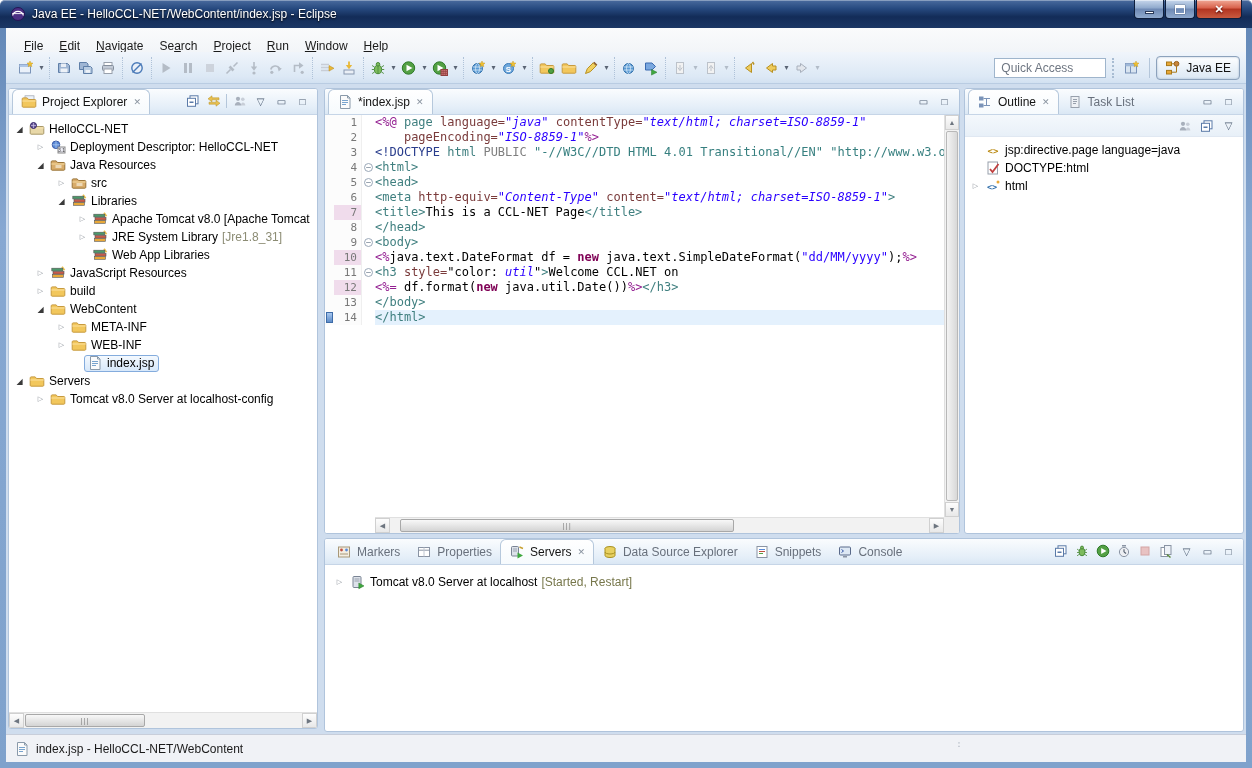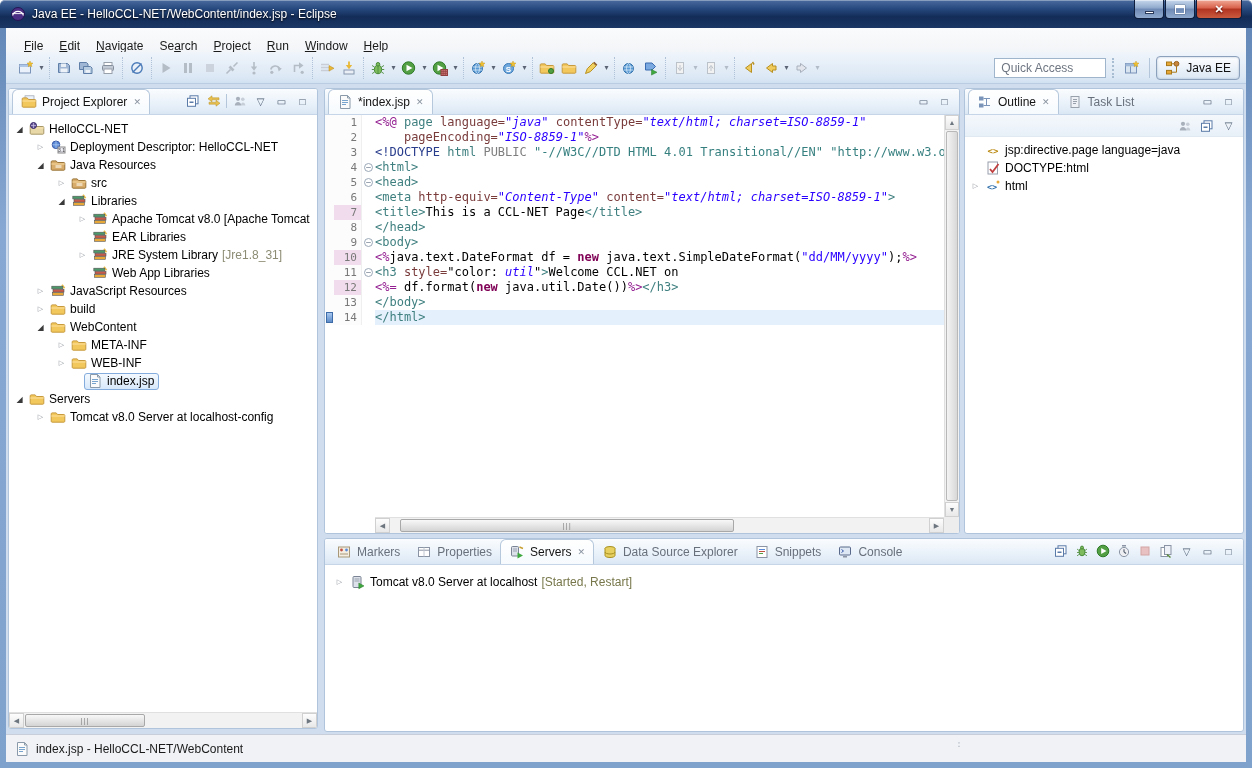--- a/index.html
+++ b/index.html
@@ -502,34 +502,20 @@
                     <path d="M12 1.8l2.5 3.4" stroke="#E8C050" stroke-width="1.8"></path>
                     <rect x="1.8" y="3.2" width="11" height="2.7" fill="#4A9A6A" stroke="#555" stroke-width=".6"></rect>
                     <rect x="3" y="6.4" width="11" height="2.7" fill="#C85A4A" stroke="#555" stroke-width=".6"></rect>
                     <rect x="2.4" y="9.6" width="11" height="2.7" fill="#E8A838" stroke="#555" stroke-width=".6"></rect>
                   </svg>
                 </span>
                 <span>Apache Tomcat v8.0 [Apache Tomcat</span>
               </span>
             </div>
             <div class="trow" style="padding-left: 67px;">
-              <span class="arrow none"></span>
-              <span class="selwrap">
-                <span class="ticon">
-                  <svg width="16" height="16" viewBox="0 0 16 16">
-                    <path d="M12 1.8l2.5 3.4" stroke="#E8C050" stroke-width="1.8"></path>
-                    <rect x="1.8" y="3.2" width="11" height="2.7" fill="#4A9A6A" stroke="#555" stroke-width=".6"></rect>
-                    <rect x="3" y="6.4" width="11" height="2.7" fill="#C85A4A" stroke="#555" stroke-width=".6"></rect>
-                    <rect x="2.4" y="9.6" width="11" height="2.7" fill="#E8A838" stroke="#555" stroke-width=".6"></rect>
-                  </svg>
-                </span>
-                <span>EAR Libraries</span>
-              </span>
-            </div>
-            <div class="trow" style="padding-left: 67px;">
               <span class="arrow col">▷</span>
               <span class="selwrap">
                 <span class="ticon">
                   <svg width="16" height="16" viewBox="0 0 16 16">
                     <path d="M12 1.8l2.5 3.4" stroke="#E8C050" stroke-width="1.8"></path>
                     <rect x="1.8" y="3.2" width="11" height="2.7" fill="#4A9A6A" stroke="#555" stroke-width=".6"></rect>
                     <rect x="3" y="6.4" width="11" height="2.7" fill="#C85A4A" stroke="#555" stroke-width=".6"></rect>
                     <rect x="2.4" y="9.6" width="11" height="2.7" fill="#E8A838" stroke="#555" stroke-width=".6"></rect>
                   </svg>
                 </span>

